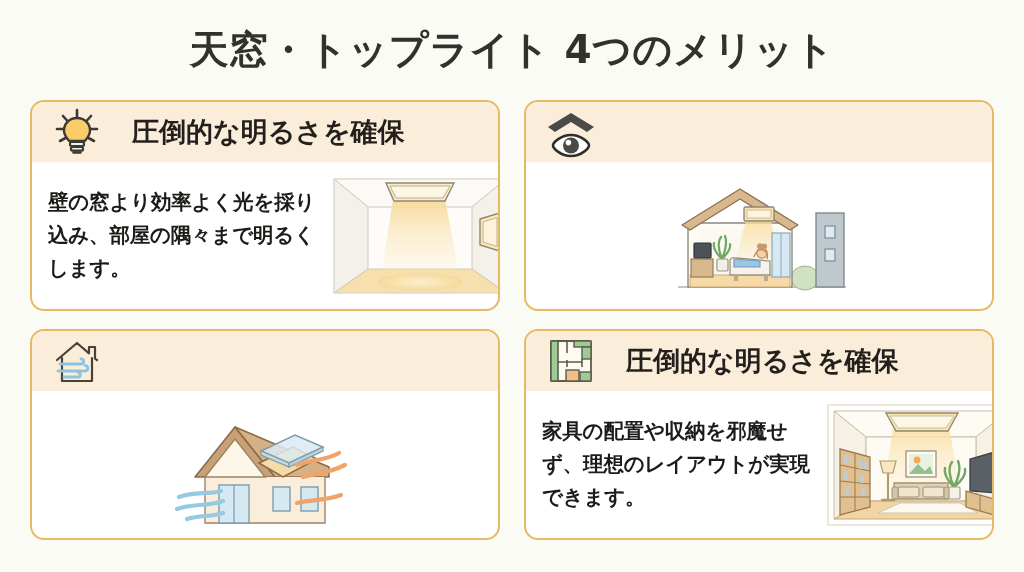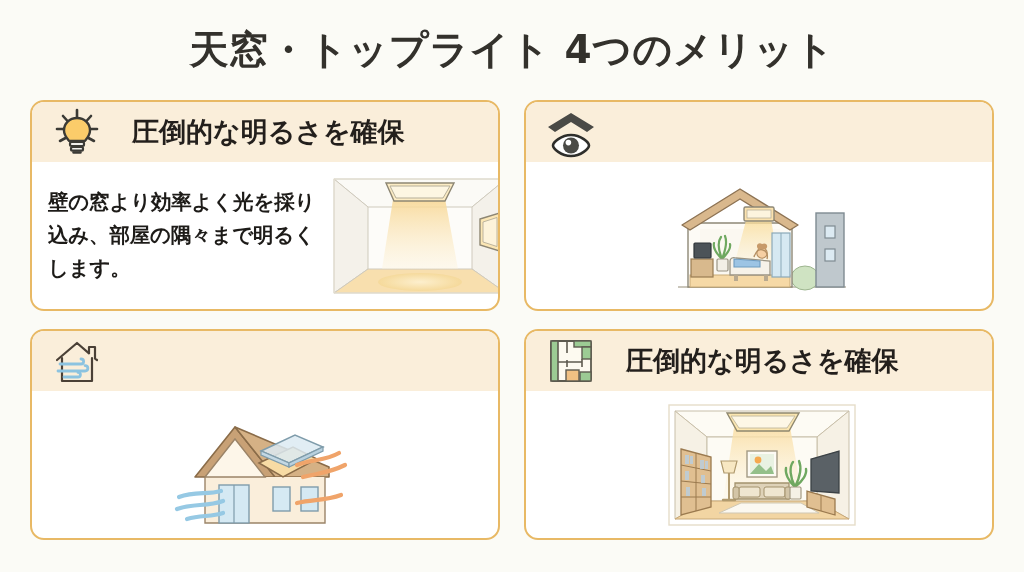--- a/index.html
+++ b/index.html
@@ -315,20 +315,21 @@
               <line x1="23" y1="7" x2="23" y2="19"></line>
               <line x1="23" y1="26" x2="23" y2="33"></line>
               <line x1="14" y1="28" x2="38" y2="28"></line>
               <line x1="38" y1="25" x2="38" y2="33"></line>
             </g>
           </svg>
         </div>
         <div class="card-title">圧倒的な明るさを確保</div>
       </div>
       <div class="card-body">
+        <div class="card-text">家具の配置や収納を邪魔せず、理想のレイアウトが実現できます。</div>
         <div class="card-illus">
           <svg width="190" height="124" viewBox="0 0 190 124">
             <defs>
               <linearGradient id="beam4" x1="0" y1="0" x2="0" y2="1">
                 <stop offset="0%" stop-color="#f9dc9e" stop-opacity="0.95"></stop>
                 <stop offset="100%" stop-color="#fdf4df" stop-opacity="0.2"></stop>
               </linearGradient>
             </defs>
             <rect x="2" y="2" width="186" height="120" fill="#ffffff" stroke="#e6ddc9" stroke-width="1.4"></rect>
 

